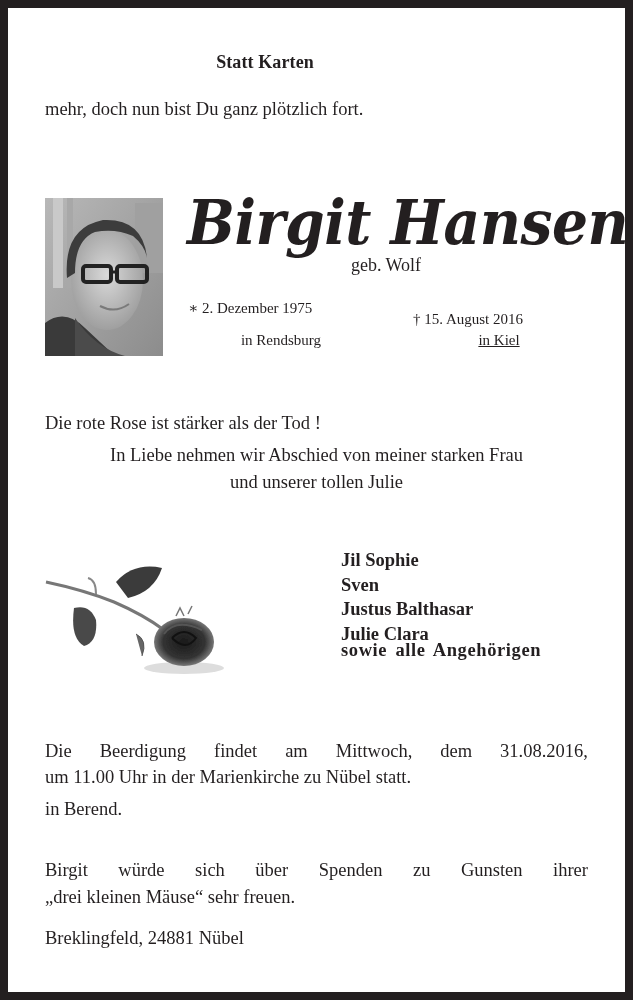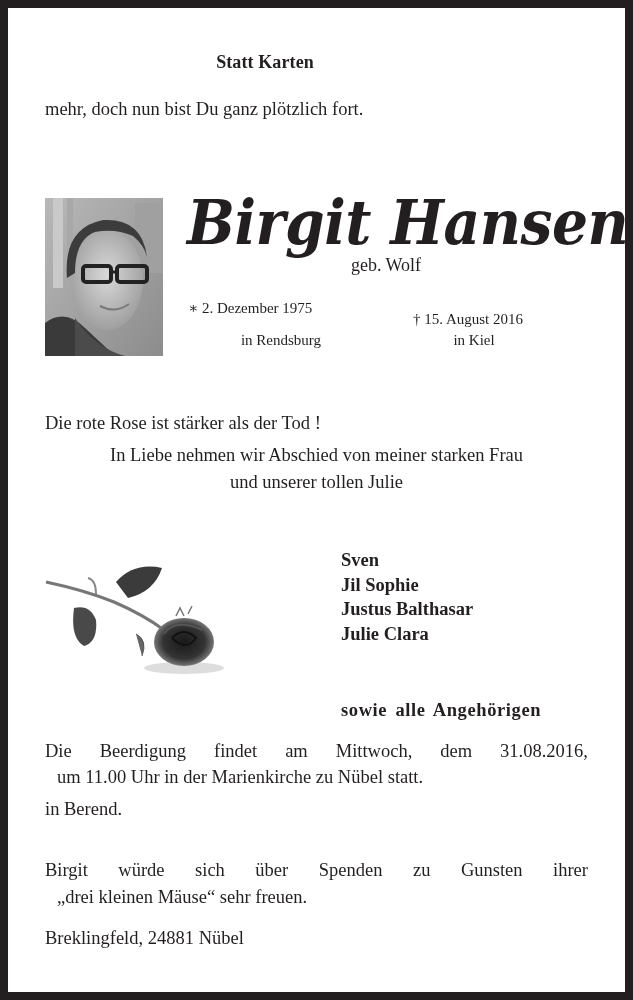--- a/index.html
+++ b/index.html
@@ -24,21 +24,21 @@
       letter-spacing: 0.1px;
     }
     .para {
       position: absolute; left: 45px; width: 543px;
       font-size: 18.5px; line-height: 28px;
     }
     .para .line { display: block; white-space: nowrap; }
     .justify .line {
       text-align: justify; text-align-last: justify;
     }
-    .justify .line.last { text-align-last: left; margin-left: 12px; }
+    .justify .line.last { text-align-last: left; }
     .photo {
       position: absolute; left: 45px; top: 198px;
       width: 118px; height: 158px;
       overflow: hidden;
       background: #9a9a9a;
     }
     .name {
       left: 187px; width: 398px; top: 188px;
       font-size: 61px; font-weight: bold; font-style: italic;
       font-family: "DejaVu Serif", "Liberation Serif", serif;
@@ -92,21 +92,21 @@
     <path d="M55 108 Q70 116 84 106" fill="none" stroke="#7a7a7a" stroke-width="2"></path>
   </svg>
 </div>
 
 <div class="abs name">Birgit Hansen</div>
 <div class="abs maiden">geb. Wolf</div>
 
 <div class="abs date" style="left:188px; top:299px;">∗ 2. Dezember 1975</div>
 <div class="abs date" style="left:188px; width:186px; text-align:center; top:332px;">in Rendsburg</div>
 <div class="abs date" style="left:413px; top:299px;margin-top:12px;">† 15. August 2016</div>
-<div class="abs date" style="left:388px; width:172px; text-align:center; top:332px;">in Kiel</div>
+<div class="abs date" style="left:413px; width:172px; text-align:center; top:332px;text-decoration:underline;">in Kiel</div>
 
 <div class="para" style="top:409px;">
   <span class="line">Die rote Rose ist stärker als der Tod !</span>
 </div>
 
 <div class="para" style="top:442px; line-height:27px;text-align:center;">
   <span class="line">In Liebe nehmen wir Abschied von meiner starken Frau</span>
   <span class="line">und unserer tollen Julie</span>
 </div>
 
@@ -127,26 +127,26 @@
   <path d="M30 48 Q46 44 52 60 Q54 82 40 86 Q26 78 30 48 Z" fill="#4a4a4a" filter="url(#soft)"></path>
   <path d="M44 18 Q52 20 52 34" fill="none" stroke="#888" stroke-width="2"></path>
   <path d="M92 74 Q104 80 98 96" fill="#666" stroke="#555" stroke-width="1"></path>
   <ellipse cx="140" cy="82" rx="30" ry="24" fill="url(#bloom)" filter="url(#soft)"></ellipse>
   <path d="M128 78 Q140 66 152 78 Q142 92 128 78" fill="none" stroke="#111" stroke-width="2"></path>
   <path d="M120 74 Q132 58 158 70" fill="none" stroke="#555" stroke-width="2"></path>
   <path d="M132 56 L136 48 L140 56 M144 54 L148 46" fill="none" stroke="#777" stroke-width="1.5"></path>
 </svg>
 
 <div class="abs names" style="top:548px;">
+  <span class="line">Jil Sophie</span>
   <span class="line">Sven</span>
-  <span class="line">Jil Sophie</span>
   <span class="line">Justus Balthasar</span>
   <span class="line">Julie Clara</span>
 </div>
-<div class="abs names" style="top:698px; letter-spacing:0.6px; word-spacing:3px;">sowie alle Angehörigen</div>
+<div class="abs names" style="top:638px; letter-spacing:0.6px; word-spacing:3px;">sowie alle Angehörigen</div>
 
 <div class="para justify" style="top:738px; line-height:26px;">
   <span class="line">Die Beerdigung findet am Mittwoch, dem 31.08.2016,</span>
   <span class="line last">um 11.00 Uhr in der Marienkirche zu Nübel statt.</span>
 </div>
 
 <div class="para" style="top:796px; line-height:27px;">
   <span class="line">in Berend.</span>
 </div>
 

